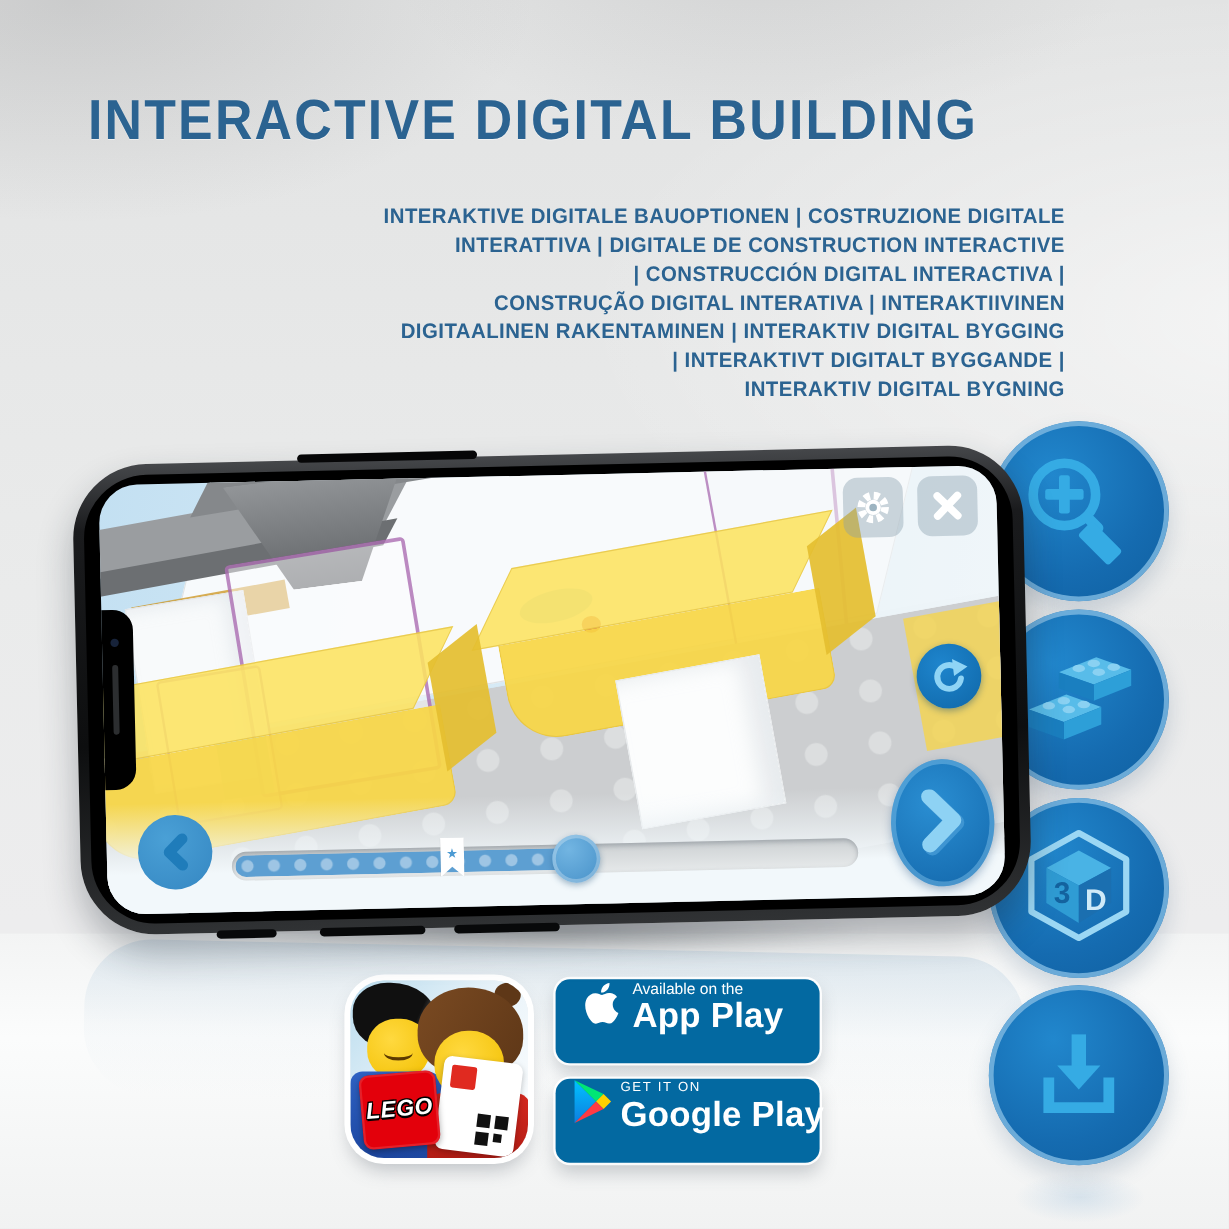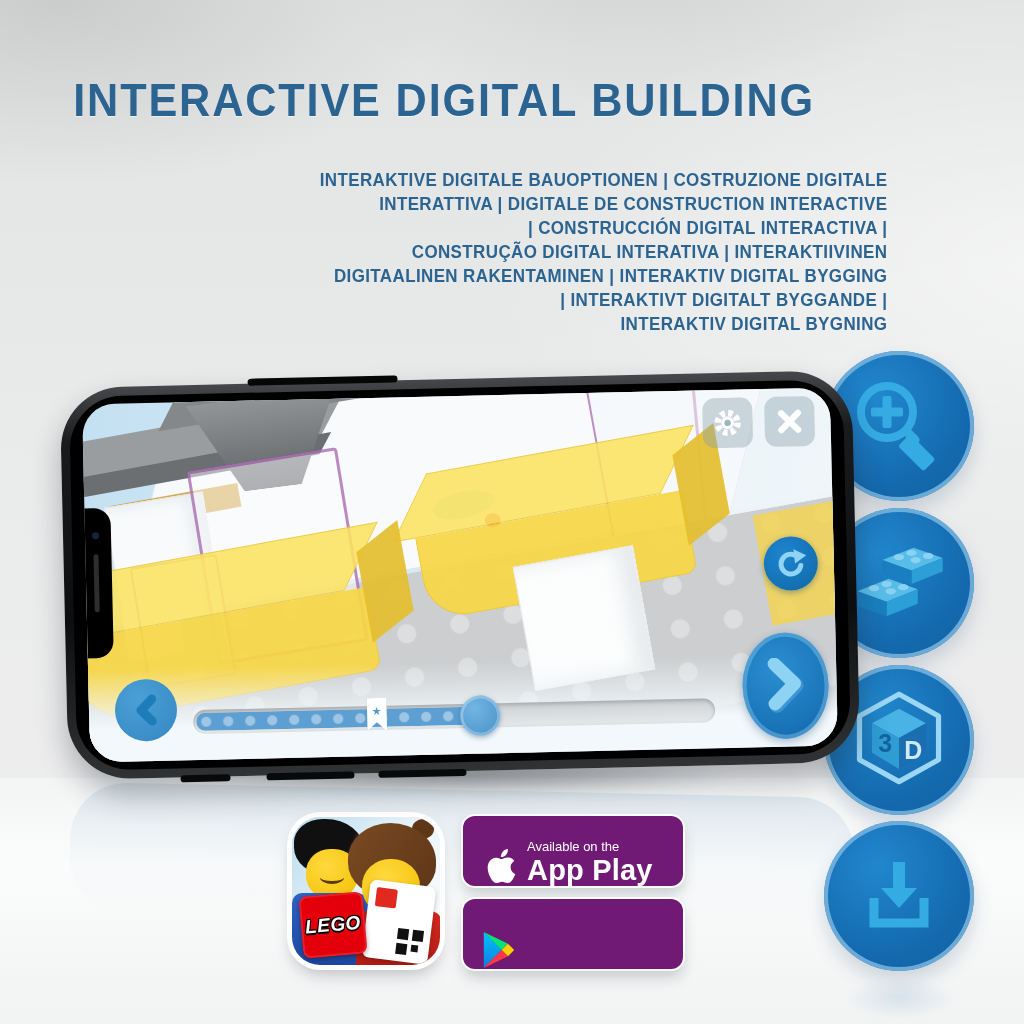--- a/index.html
+++ b/index.html
@@ -166,23 +166,23 @@
       linear-gradient(#111,#111) 0 0/11px 11px no-repeat,
       linear-gradient(#111,#111) 15px 0/11px 11px no-repeat,
       linear-gradient(#111,#111) 0 15px/11px 11px no-repeat,
       linear-gradient(#111,#111) 15px 15px/7px 7px no-repeat; }
   .lego-logo { position:absolute; left:9px; bottom:9px; width:64px; height:62px; background:#e3000b;
     border-radius:8px; transform:rotate(-5deg); display:flex; align-items:center; justify-content:center;
     box-shadow:0 2px 5px rgba(0,0,0,.35), inset 0 0 0 2px rgba(255,255,255,.12); }
   .lego-logo span { color:#fff; font-weight:bold; font-style:italic; font-size:19px; letter-spacing:.5px;
     text-shadow:-1px -1px 0 #000, 1px -1px 0 #000, -1px 1px 0 #000, 1px 1px 0 #000, 0 2px 0 #000; }
 
-  .badge { position:absolute; left:463px; width:220px; height:70px; background:#701a75; border-radius:12px;
+  .badge { position:absolute; left:463px; width:220px; height:70px; background:#0369a1; border-radius:12px;
     box-shadow:0 0 0 2px rgba(255,255,255,.9), 0 8px 14px rgba(80,90,100,.28);
-    display:flex; align-items:flex-end; color:#fff; padding:0 14px; }
+    display:flex; align-items:flex-start; color:#fff; padding:0 14px; }
   .badge.apple { top:816px; } .badge.gplay { top:899px; }
   .badge .logo { width:44px; display:flex; align-items:center; justify-content:center; }
   .badge .txt { flex:1; padding-left:6px; }
   .tagline-sm { font-size:13px; line-height:15px; }
   .tagline-caps { font-size:11px; letter-spacing:1.4px; line-height:14px; }
   .store-big { font-size:29px; font-weight:bold; line-height:32px; letter-spacing:.2px; white-space:nowrap; }
 </style>
 </head>
 <body>
 
@@ -375,14 +375,18 @@
             <stop offset="0" stop-color="#00c3ff"></stop>
               <stop offset="1" stop-color="#0e7ee0"></stop>
           </linearGradient>
         </defs>
         <polygon points="2,1 2,41 22,21" fill="url(#gpBlue)"></polygon>
         <polygon points="2,1 22,21 29,14" fill="#00e675"></polygon>
         <polygon points="29,14 22,21 29,28 36,21" fill="#ffd000"></polygon>
         <polygon points="2,41 22,21 29,28" fill="#ff3a44"></polygon>
       </svg>
     </div>
+    <div class="txt">
+      <div class="tagline-caps">GET IT ON</div>
+      <div class="store-big">Google Play</div>
+    </div>
   </div>
 </div>
 
 </body></html>

